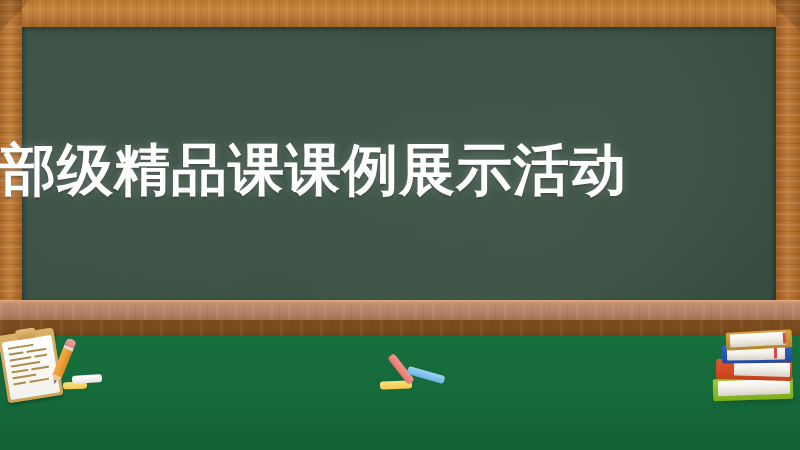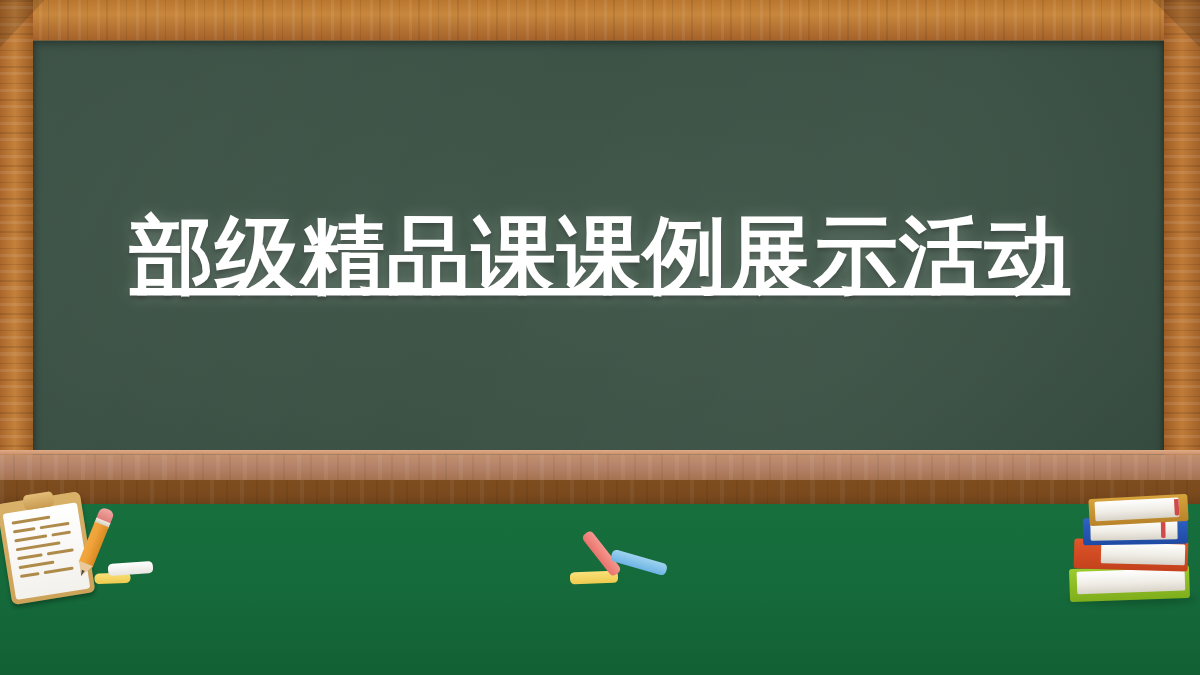--- a/index.html
+++ b/index.html
@@ -131,31 +131,30 @@
     background: linear-gradient(115deg, rgba(255,255,255,0.035) 0%, rgba(255,255,255,0.0) 42%, rgba(255,255,255,0.02) 70%, rgba(0,0,0,0.03) 100%);
     pointer-events: none;
   }
 
   
   .headline {
     position: absolute;
     left: 0;
     top: 142px;
     width: 800px;
-    text-align: center;
+    text-align: left;
     color: #ffffff;
     font-size: 56px;
     font-weight: bold;
     letter-spacing: 1px;
     line-height: 1;
     white-space: nowrap;
     text-shadow:
       0 0 10px rgba(255,255,255,0.22),
       0 2px 3px rgba(0,0,0,0.30);
-    text-decoration: underline;
   }
 
   
   .ledge {
     position: absolute;
     left: 0;
     top: 300px;
     width: 800px;
     height: 36px;
   }

